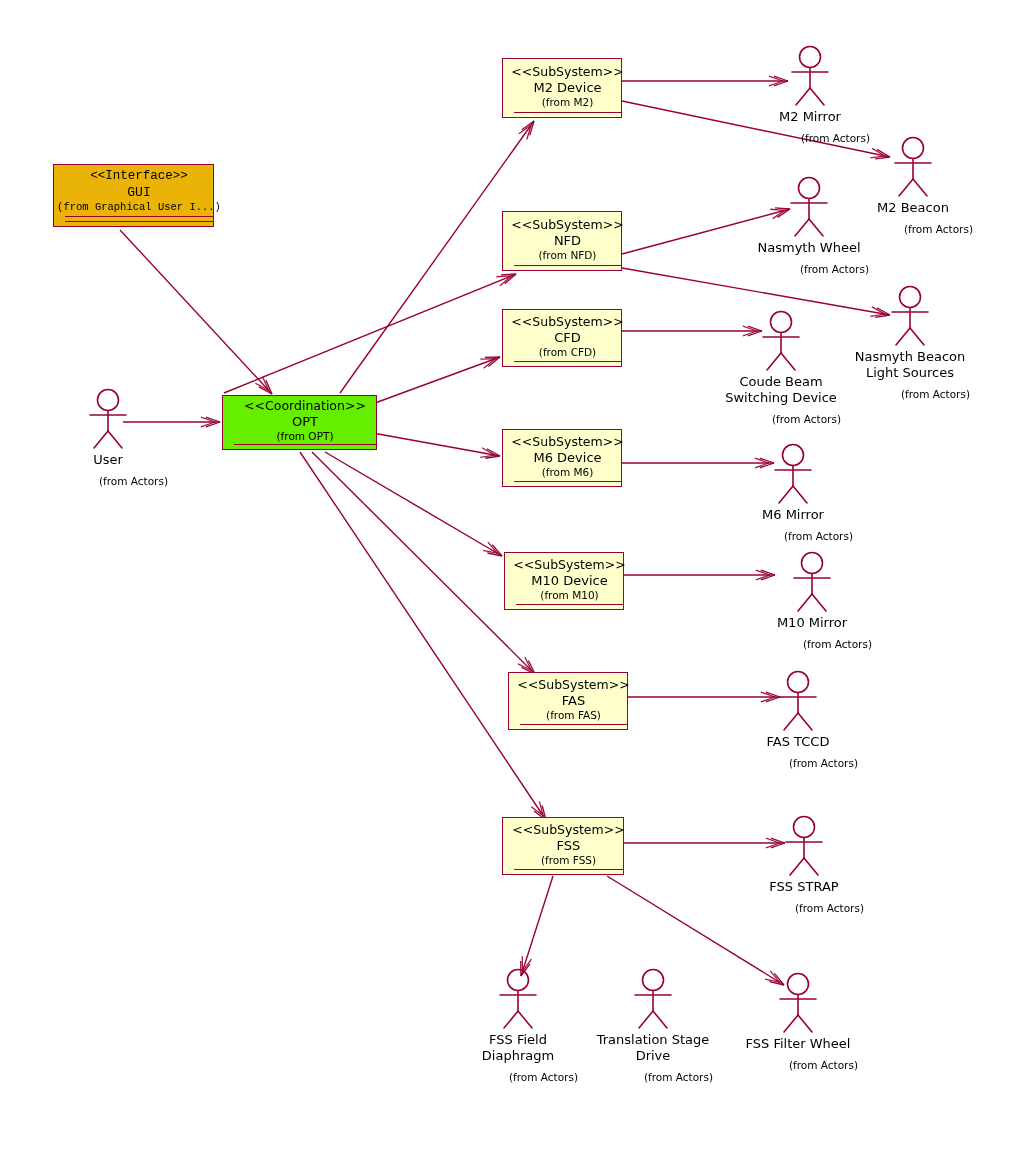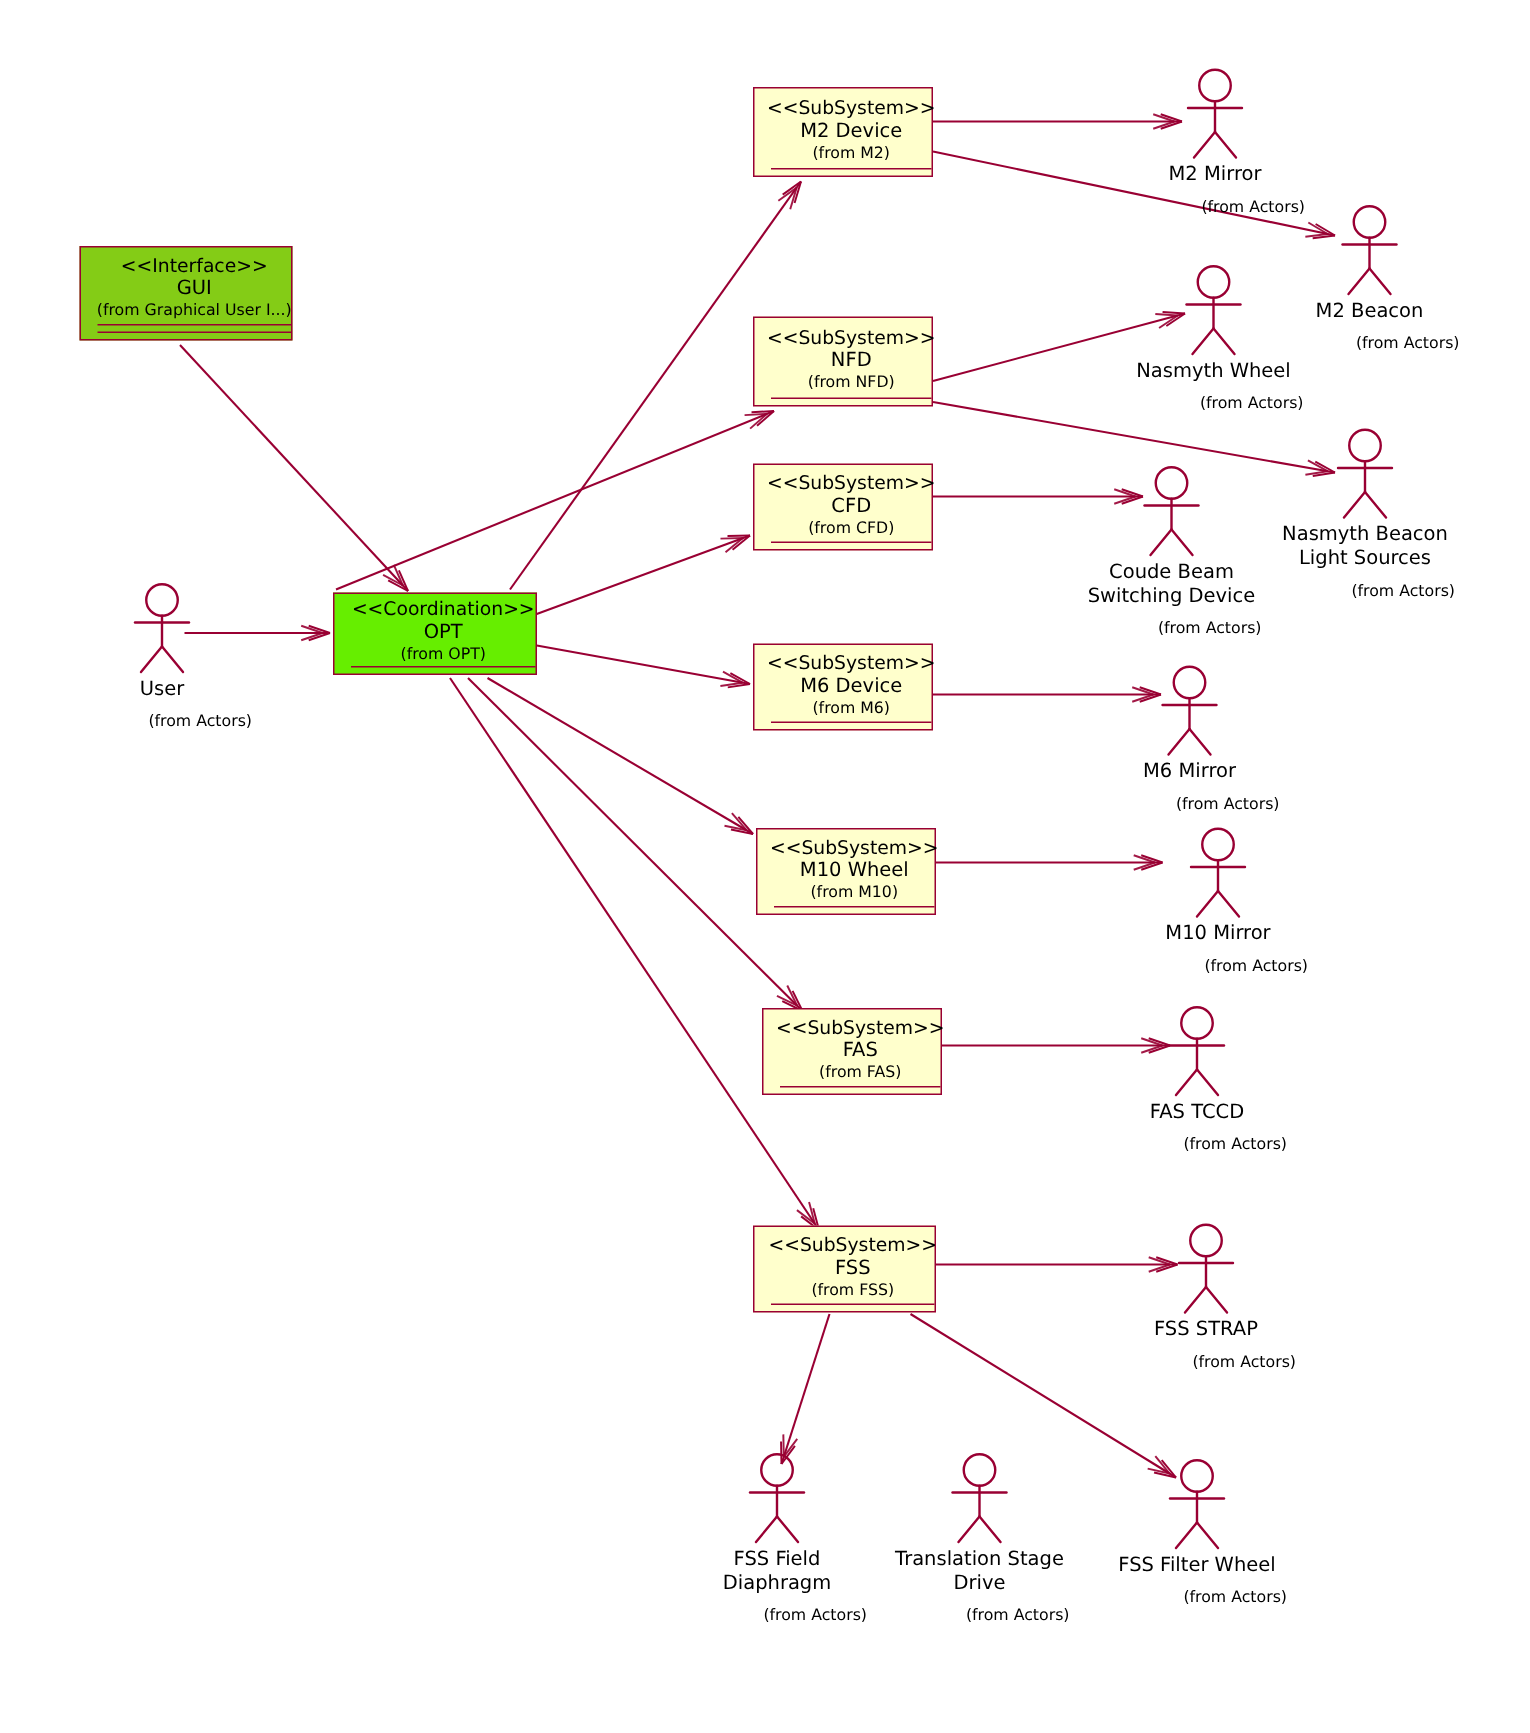--- a/index.html
+++ b/index.html
@@ -237,30 +237,30 @@
       <g>
         <line x1="607" y1="876" x2="784" y2="985" stroke="#990033" stroke-width="1.4"></line>
         <line x1="784" y1="985" x2="769.3680158142708" y2="981.6977221818008" stroke="#990033" stroke-width="1.3"></line>
         <line x1="784" y1="985" x2="774.4655283421176" y2="973.4201100952972" stroke="#990033" stroke-width="1.3"></line>
         <line x1="779.7425344984243" y1="982.3781709623065" x2="765.1105503126952" y2="979.0758931441073" stroke="#990033" stroke-width="1.3" opacity="0.9"></line>
         <line x1="779.7425344984243" y1="982.3781709623065" x2="770.208062840542" y2="970.7982810576037" stroke="#990033" stroke-width="1.3" opacity="0.9"></line>
       </g>
     </svg>
 
   <div id="boxes-layer">
-      <div class="uml-box" style="left: 53px; top: 164px; width: 142px; height: 63px; background: #84cc16;">
+      <div class="uml-box" style="left: 53px; top: 164px; width: 161px; height: 63px; background: #eab308; font-family: Liberation Mono, monospace;">
         <div class="body">
           <div class="stereotype">&lt;&lt;Interface&gt;&gt;</div>
           <div class="boxname">GUI</div>
           <div class="frompkg">(from Graphical User I...)</div>
         </div>
         <div class="compartment"></div>
         <div class="compartment"></div>
       </div>
-      <div class="uml-box green" style="left: 222px; top: 395px; width: 136px; height: 55px; background: rgb(102, 238, 0);">
+      <div class="uml-box green" style="left: 222px; top: 395px; width: 155px; height: 55px; background: rgb(102, 238, 0);">
         <div class="body">
           <div class="stereotype">&lt;&lt;Coordination&gt;&gt;</div>
           <div class="boxname">OPT</div>
           <div class="frompkg">(from OPT)</div>
         </div>
         <div class="compartment"></div>
       </div>
       <div class="uml-box" style="left: 502px; top: 58px; width: 120px; height: 60px; background: rgb(255, 255, 204);">
         <div class="body">
           <div class="stereotype">&lt;&lt;SubSystem&gt;&gt;</div>
@@ -289,21 +289,21 @@
         <div class="body">
           <div class="stereotype">&lt;&lt;SubSystem&gt;&gt;</div>
           <div class="boxname">M6 Device</div>
           <div class="frompkg">(from M6)</div>
         </div>
         <div class="compartment"></div>
       </div>
       <div class="uml-box" style="left: 504px; top: 552px; width: 120px; height: 58px; background: rgb(255, 255, 204);">
         <div class="body">
           <div class="stereotype">&lt;&lt;SubSystem&gt;&gt;</div>
-          <div class="boxname">M10 Wheel</div>
+          <div class="boxname">M10 Device</div>
           <div class="frompkg">(from M10)</div>
         </div>
         <div class="compartment"></div>
       </div>
       <div class="uml-box" style="left: 508px; top: 672px; width: 120px; height: 58px; background: rgb(255, 255, 204);">
         <div class="body">
           <div class="stereotype">&lt;&lt;SubSystem&gt;&gt;</div>
           <div class="boxname">FAS</div>
           <div class="frompkg">(from FAS)</div>
         </div>

